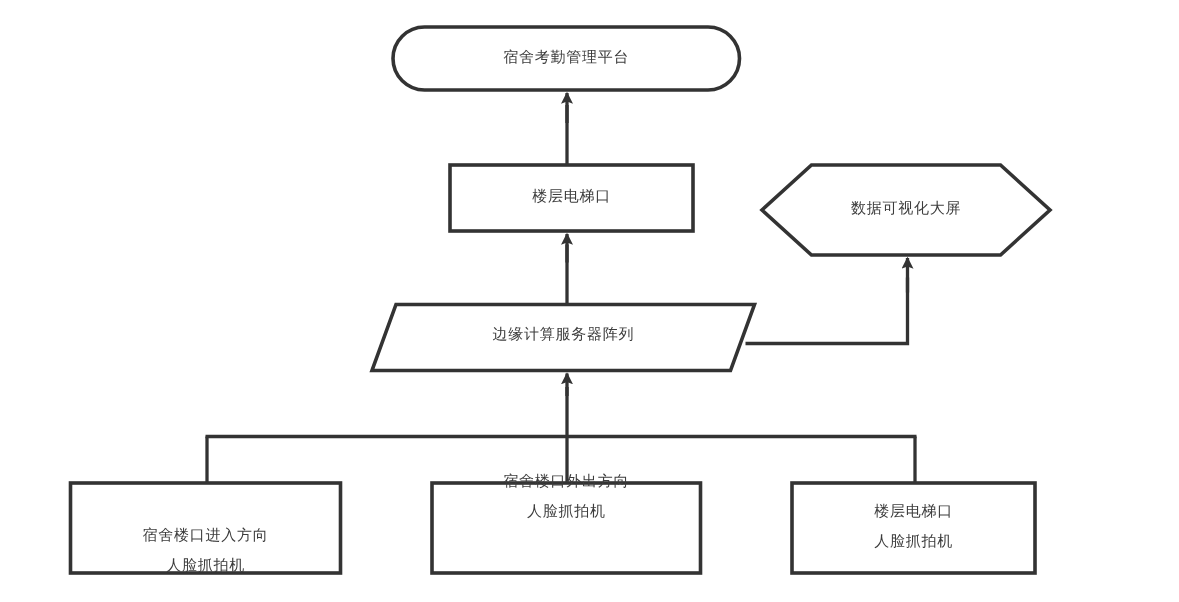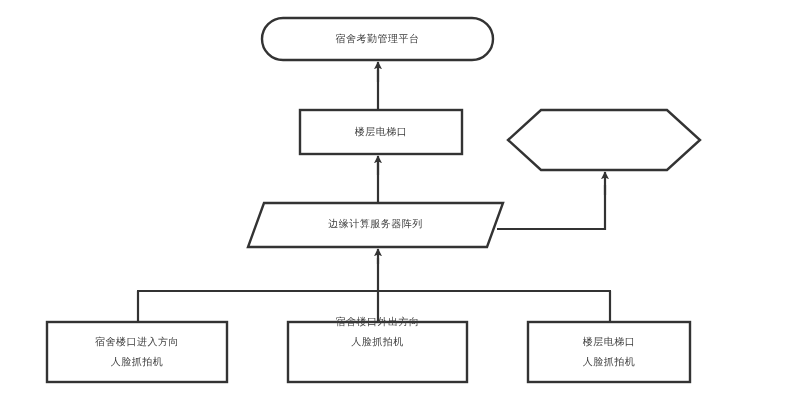--- a/index.html
+++ b/index.html
@@ -87,24 +87,25 @@
       <rect x="288" y="322" width="179" height="60"></rect>
 
       <rect x="528" y="322" width="162" height="60"></rect>
     </g>
   </svg>
 
   <div class="node-label" style="left:262px; top:18px; width:231px; height:42px;">宿舍考勤管理平台</div>
 
   <div class="node-label" style="left:300px; top:110px; width:162px; height:44px;">楼层电梯口</div>
 
+  <div class="node-label" style="left:508px; top:110px; width:192px; height:60px;">数据可视化大屏</div>
 
   <div class="node-label" style="left:248px; top:203px; width:255px; height:44px;font-family:Liberation Mono, monospace;">边缘计算服务器阵列</div>
 
-  <div class="node-label" style="left:47px; top:322px; width:180px; height:60px;border-radius:22px;">宿舍楼口进入方向
+  <div class="node-label" style="left:47px; top:338px; width:180px; height:60px;border-radius:22px;">宿舍楼口进入方向
 人脸抓拍机</div>
 
   <div class="node-label" style="left:288px; top:302px; width:179px; height:60px;text-align:center;">宿舍楼口外出方向
 人脸抓拍机</div>
 
   <div class="node-label" style="left:528px; top:322px; width:162px; height:60px;">楼层电梯口
 人脸抓拍机</div>
 
 </div>
 

